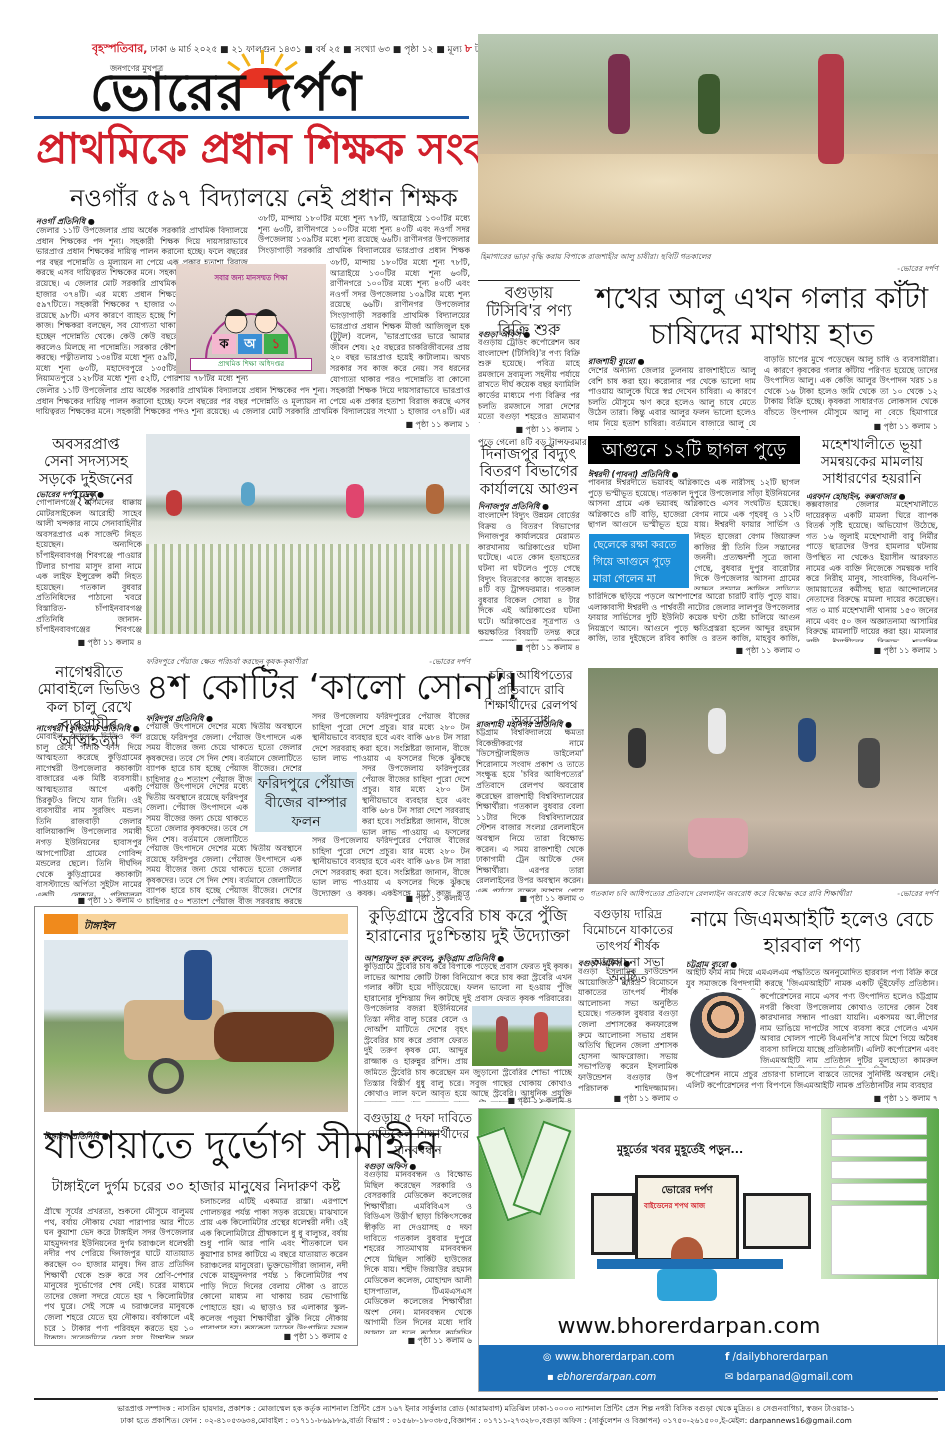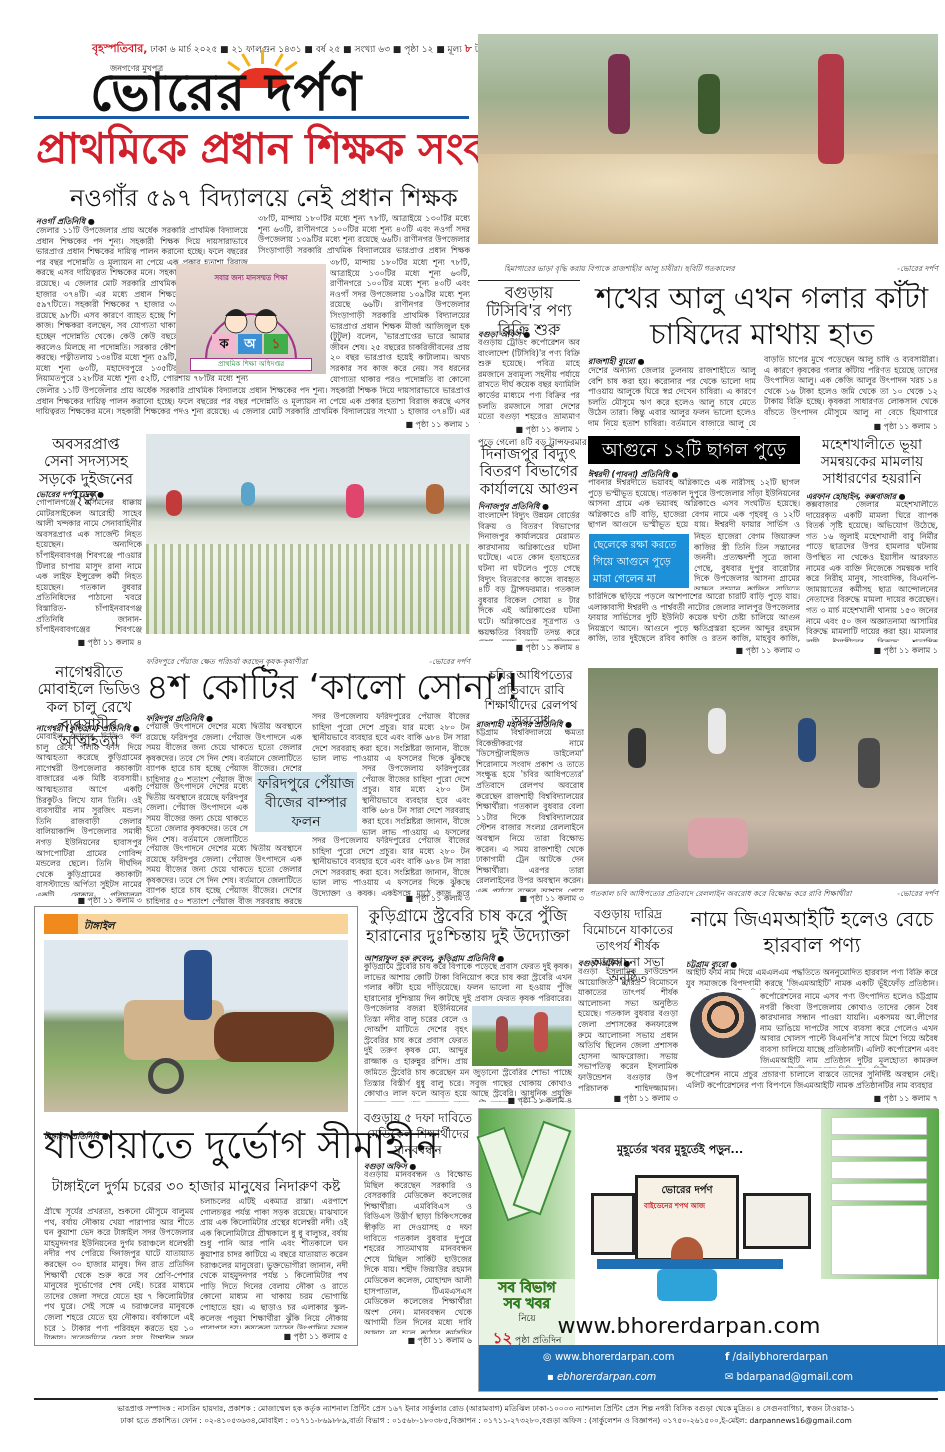--- a/index.html
+++ b/index.html
@@ -68,21 +68,21 @@
   <div class="abs" style="left:88px;top:70px;width:24px;height:20px;background:#3fae4b;color:#d1202b;font-size:13px;font-weight:bold;text-align:center;line-height:20px">১</div>
   <div class="abs" style="left:14px;top:94px;width:122px;height:13px;background:#fff;border:1px solid #a5358a;font-size:7px;color:#1d8a3a;text-align:center;line-height:11px">প্রাথমিক শিক্ষা অধিদপ্তর</div>
 </div>
 
 <div class="abs photo" style="left:478px;top:34px;width:460px;height:210px;background:linear-gradient(180deg,#b9c9b4 0%,#9fb08f 30%,#cbb99a 55%,#e6d9bf 100%);">
   <div class="abs" style="left:0;top:120px;width:460px;height:90px;background:radial-gradient(ellipse at 40% 30%,#efe1c2,#d6c09a 60%,#b8a07a);"></div>
   <div class="abs" style="left:130px;top:20px;width:22px;height:80px;background:#7a2f4e;border-radius:8px"></div>
   <div class="abs" style="left:220px;top:40px;width:22px;height:60px;background:#3d5a2f;border-radius:8px"></div>
   <div class="abs" style="left:340px;top:20px;width:26px;height:110px;background:#b23a48;border-radius:8px"></div>
 </div>
-<div class="abs caption" style="left:480px;top:263px;margin-left:24px;">হিমাগারের ভাড়া বৃদ্ধি করায় বিপাকে রাজশাহীর আলু চাষীরা। ছবিটি গতকালের</div>
+<div class="abs caption" style="left:480px;top:251px;">হিমাগারের ভাড়া বৃদ্ধি করায় বিপাকে রাজশাহীর আলু চাষীরা। ছবিটি গতকালের</div>
 <div class="abs credit" style="left:860px;top:263px;width:78px;">-ভোরের দর্পণ</div>
 
 <div class="abs hr" style="left:478px;top:280px;width:102px;"></div>
 <div class="abs head" style="left:478px;top:284px;width:102px;font-size:16px;">বগুড়ায় টিসিবি'র পণ্য বিক্রি শুরু</div>
 <div class="abs byline" style="left:478px;top:328px;">বগুড়া অফিস ●</div>
 <div class="abs body" style="left:478px;top:338px;width:102px;height:85px;">বগুড়ায় ট্রেডিং কর্পোরেশন অব বাংলাদেশ (টিসিবি)'র পণ্য বিক্রি শুরু হয়েছে। পবিত্র মাহে রমজানে দ্রব্যমূল্য সহনীয় পর্যায়ে রাখতে দীর্ঘ কয়েক বছর ফ্যামিলি কার্ডের মাধ্যমে পণ্য বিক্রির পর চলতি রমজানে সারা দেশের মতো বগুড়া শহরেও ভ্রাম্যমাণ ট্রাকে এ কার্যক্রমের উদ্বোধন করা হয়েছে। গতকাল বুধবার এই কার্যক্রমের উদ্বোধন করেন বগুড়ার জেলা প্রশাসক হোসনা</div>
 <div class="abs jump" style="left:510px;top:423px;width:70px;">■ পৃষ্ঠা ১১ কলাম ১</div>
 
 <div class="abs head" style="left:586px;top:280px;width:352px;font-size:29px;line-height:36px;text-align:center;">শখের আলু এখন গলার কাঁটা</div>
 <div class="abs head" style="left:586px;top:316px;width:352px;font-size:29px;line-height:36px;">চাষিদের মাথায় হাত</div>
@@ -198,26 +198,20 @@
 
 <div class="abs head" style="left:364px;top:1110px;width:108px;font-size:12px;line-height:16px;">বগুড়ায় ৫ দফা দাবিতে মেডিকেল শিক্ষার্থীদের মানববন্ধন</div>
 <div class="abs byline" style="left:364px;top:1160px;">বগুড়া অফিস ●</div>
 <div class="abs body" style="left:364px;top:1170px;width:108px;height:164px;">বগুড়ায় মানববন্ধন ও বিক্ষোভ মিছিল করেছেন সরকারি ও বেসরকারি মেডিকেল কলেজের শিক্ষার্থীরা। এমবিবিএস ও বিডিএস উত্তীর্ণ ছাড়া চিকিৎসকের স্বীকৃতি না দেওয়াসহ ৫ দফা দাবিতে গতকাল বুধবার দুপুরে শহরের সাতমাথায় মানববন্ধন শেষে মিছিল সার্কিট হাউজের দিকে যায়। শহীদ জিয়াউর রহমান মেডিকেল কলেজ, মোহাম্মদ আলী হাসপাতাল, টিএমএসএস মেডিকেল কলেজের শিক্ষার্থীরা অংশ নেন। মানববন্ধন থেকে আগামী তিন দিনের মধ্যে দাবি আদায় না হলে কঠোর কর্মসূচির হুঁশিয়ারি দেন তারা। বক্তারা বলেন, এমবিবিএস ও বিডিএস ডিগ্রিধারী ছাড়া কেউ ডাক্তার পদবি ব্যবহার করতে পারবে না। এ বিষয়ে কোন সিদ্ধান্ত না নিলে সারাদেশে মেডিকেল শিক্ষার্থীরা আন্দোলনে নামবে। ম্যাটস স্টুডেন্টসের প্রচেষ্টার সিদ্ধান্ত</div>
 <div class="abs jump" style="left:402px;top:1334px;width:70px;">■ পৃষ্ঠা ১১ কলাম ৬</div>
 
 <div class="abs" style="left:478px;top:1108px;width:460px;height:284px;border:1px solid #aaa;background:#fff;">
   <div class="abs" style="left:0;top:0;width:96px;height:170px;background:linear-gradient(90deg,#5aa84a,#cfe8c4);">
     <div class="abs" style="left:12px;top:20px;width:30px;height:90px;background:#eaf5e4;border:2px solid #3f8f3a;transform:rotate(-20deg);"></div>
     <div class="abs" style="left:48px;top:14px;width:30px;height:90px;background:#eaf5e4;border:2px solid #3f8f3a;transform:rotate(20deg);"></div>
-  </div>
-  <div class="abs" style="left:0;top:170px;width:96px;height:70px;background:#e8f3e4;text-align:center;">
-    <div style="color:#f2c21a;font-weight:bold;font-size:14px;-webkit-text-stroke:0.5px #2a7a2a;line-height:16px;">সব বিভাগ</div>
-    <div style="color:#f2c21a;font-weight:bold;font-size:14px;-webkit-text-stroke:0.5px #2a7a2a;line-height:16px;">সব খবর</div>
-    <div style="font-size:9px;">নিয়ে</div>
-    <div style="font-size:9px;"><span style="color:#d1202b;font-size:15px;font-weight:bold">১২</span> <span>পৃষ্ঠা প্রতিদিন</span></div>
   </div>
   <div class="abs" style="left:96px;top:32px;width:210px;text-align:center;font-size:11px;font-weight:bold;">মুহূর্তের খবর মুহূর্তেই পড়ুন...</div>
   <div class="abs" style="left:112px;top:84px;width:44px;height:62px;background:#222;padding:3px;">
       <div style="width:100%;height:100%;background:#f1efe8"></div>
     </div>
   <div class="abs" style="left:156px;top:66px;width:104px;height:86px;background:#222;padding:3px;">
     <div style="width:100%;height:100%;background:#f6f1e4;position:relative;">
       <div style="position:absolute;left:0;top:4px;width:100%;text-align:center;font-size:10px;font-weight:bold">ভোরের দর্পণ</div>
       <div style="position:absolute;left:6px;top:22px;font-size:7px;color:#d1202b;font-weight:bold">বাইডেনের শপথ আজ</div>
     </div>

